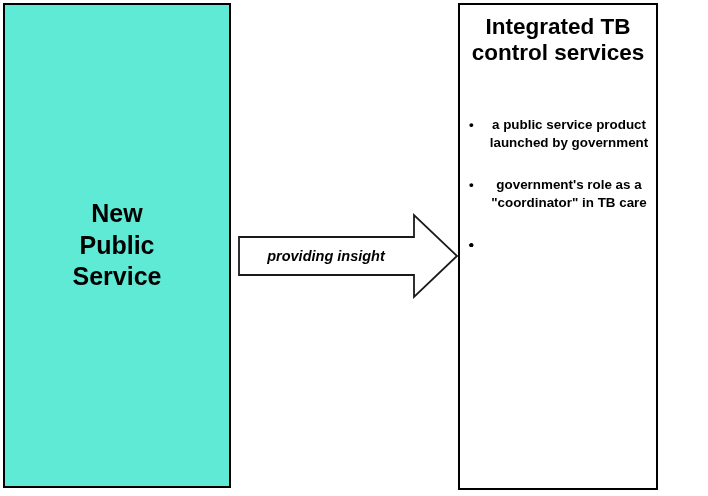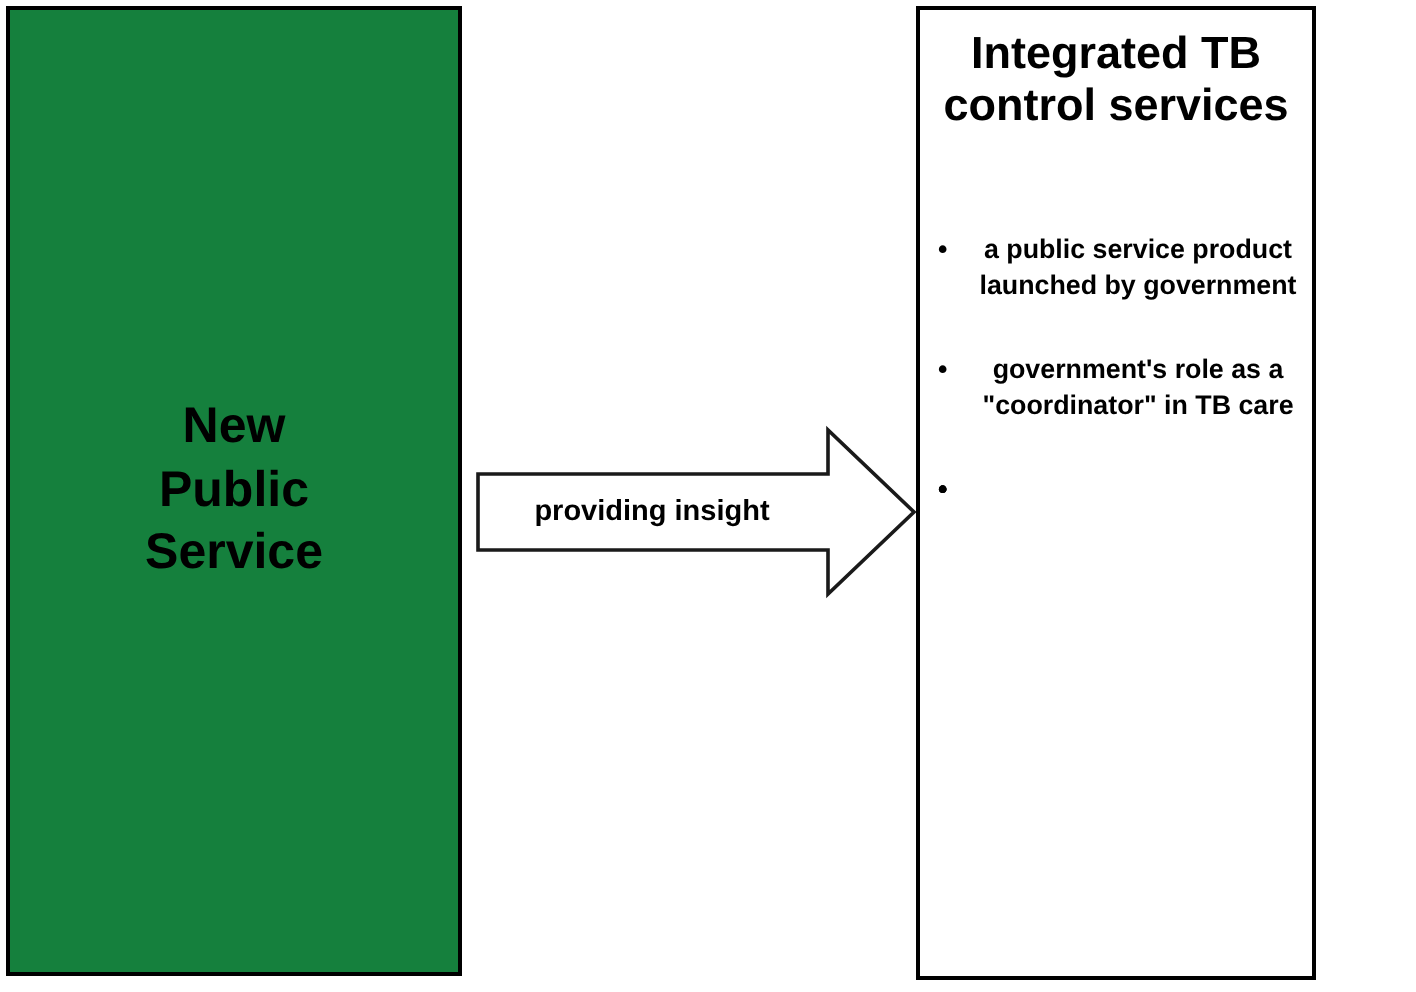--- a/index.html
+++ b/index.html
@@ -21,21 +21,21 @@
 
   
   #left-box {
     position: absolute;
     left: 3px;
     top: 3px;
     width: 228px;
     height: 485px;
     box-sizing: border-box;
     border: 2px solid #000000;
-    background: #15803d;
+    background: #5eead4;
     display: flex;
     align-items: center;
     justify-content: center;
   }
   #left-box-label {
     font-size: 25px;
     font-weight: bold;
     line-height: 1.26;
     color: #000000;
     text-align: center;
@@ -63,20 +63,21 @@
     width: 172px;
     height: 37px;
     display: flex;
     align-items: center;
     justify-content: center;
     font-size: 14.5px;
     font-weight: bold;
     color: #000000;
     line-height: 1;
     white-space: nowrap;
+    font-style: italic;
   }
 
   
   #right-box {
     position: absolute;
     left: 458px;
     top: 3px;
     width: 200px;
     height: 487px;
     box-sizing: border-box;

